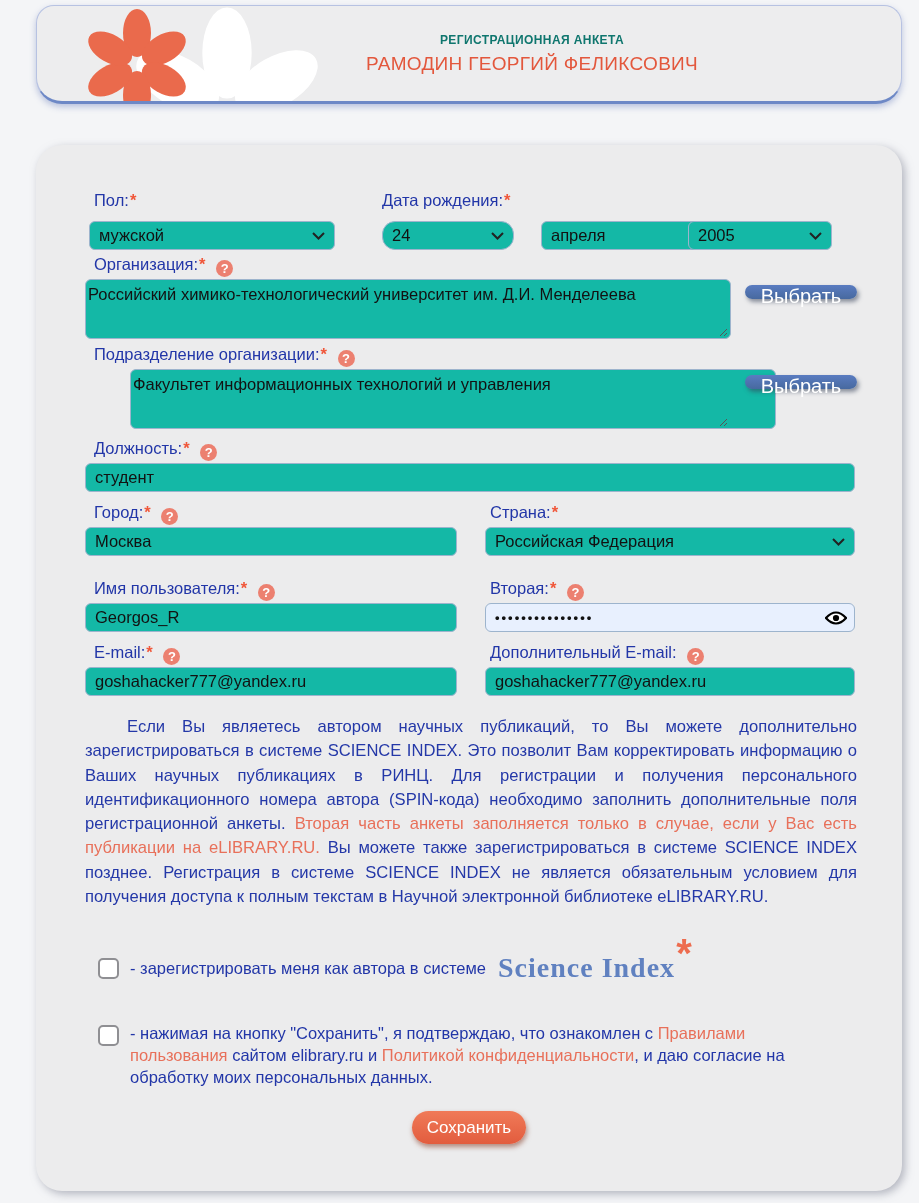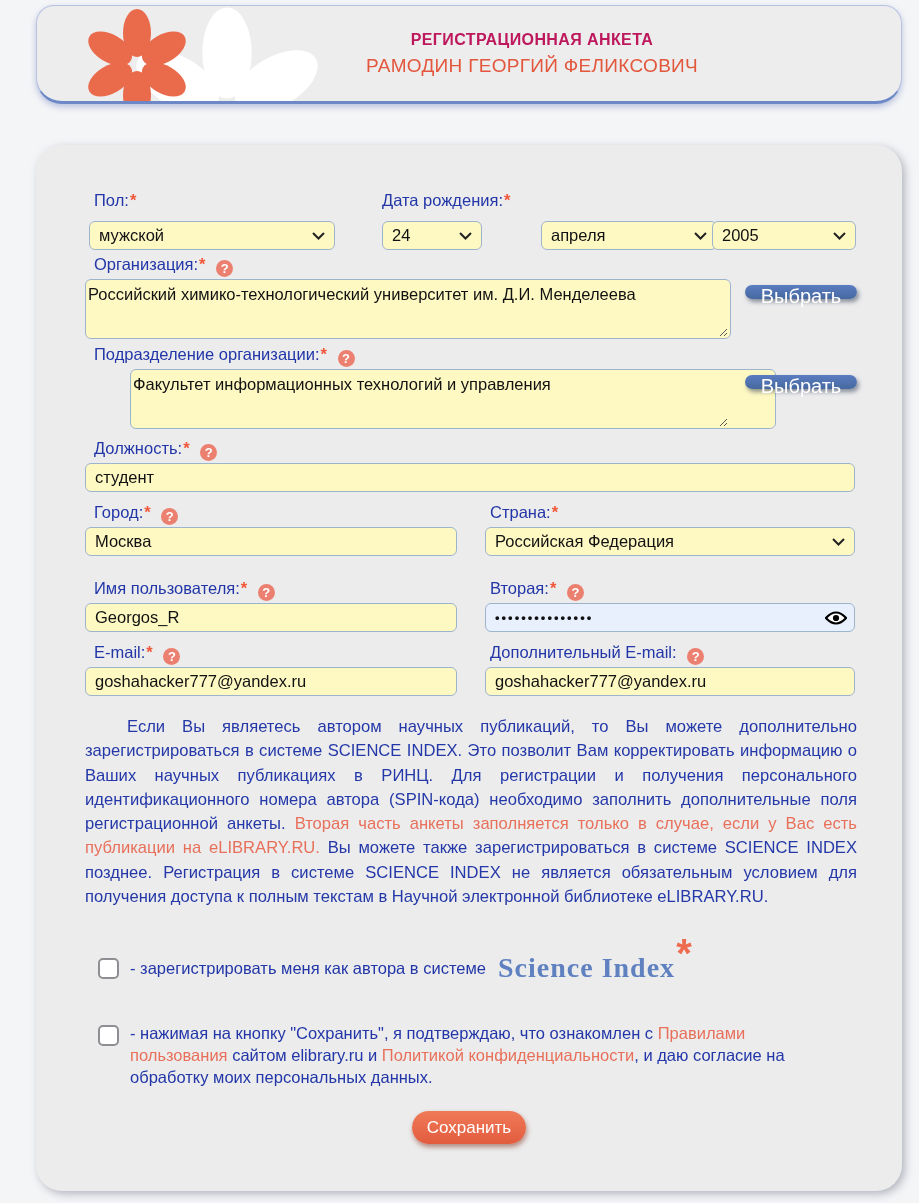--- a/index.html
+++ b/index.html
@@ -18,40 +18,40 @@
     border-bottom:3px solid #6d88c6;
     border-radius:18px 18px 26px 26px;
     box-shadow:0 3px 6px rgba(110,130,190,.45);
     overflow:hidden;
   }
   .logo-wrap { position:absolute; left:10px; top:0; width:300px; height:99px; }
   .header-titles {
     position:absolute; left:260px; top:0; width:470px; height:100%;
     display:flex; flex-direction:column; justify-content:center; align-items:center;
   }
-  .header-title { color:#be185d; font-size:16px; font-weight:bold; letter-spacing:.4px; }
+  .header-title { color:#0f766e; font-size:12px; font-weight:bold; letter-spacing:.4px; }
   .header-name  { color:#e3573c; font-size:19px; font-weight:normal; letter-spacing:.3px; margin-top:6px; }
 
   
   .panel {
     position:absolute; left:36px; top:145px; width:866px; height:1046px;
     background:#ececed;
     border-radius:26px;
     box-shadow:3px 3px 8px rgba(125,130,145,.55);
   }
   .lbl { position:absolute; font-size:16.5px; color:#2236a8; white-space:nowrap; }
   .req { color:#f0573a; font-weight:bold; margin-left:1px; }
   .help-icon {
     display:inline-block; width:17px; height:17px; margin-left:6px;
     background:#ec8070; border-radius:50%;
     color:#fff; font-size:13px; font-weight:bold; line-height:17px; text-align:center;
     vertical-align:-3px; cursor:pointer;
   }
   .tbox, .fake-select, textarea.tarea {
-    position:absolute; background:#fef9c3;
+    position:absolute; background:#14b8a6;
     border:1px solid #9db4cd; border-radius:6px;
     font-family:"Liberation Sans", sans-serif;
     font-size:16.5px; color:#121212;
   }
   .tbox { height:29px; padding:0 9px; outline:none; }
   .fake-select { height:29px; padding:4px 28px 4px 9px; cursor:pointer; white-space:nowrap; overflow:hidden; }
   .fake-select .chev { position:absolute; right:9px; top:10px; }
   textarea.tarea { resize:none; padding:4px 2px; line-height:21px; overflow:hidden; }
   .resize-grip { position:absolute; pointer-events:none; }
   .pwd { background:#e8f0fe; font-weight:bold; font-size:13px; letter-spacing:2px; padding-right:30px; }
@@ -137,33 +137,33 @@
   <div class="lbl" style="left:346px; top:46px;">
     <span>Дата рождения:</span><span class="req">*</span>
   </div>
 
   <div class="fake-select" style="left:53px; top:76px; width:246px;">
     <span>мужской</span>
     <svg class="chev" width="13" height="8" viewBox="0 0 13 8">
         <path d="M1 1 L6.5 6.5 L12 1" fill="none" stroke="#222" stroke-width="2"></path>
       </svg>
   </div>
-  <div class="fake-select" style="left:346px; top:76px; width:100px;">
+  <div class="fake-select" style="left:346px; top:76px; width:132px;border-radius:13px;">
     <span>24</span>
     <svg class="chev" width="13" height="8" viewBox="0 0 13 8">
         <path d="M1 1 L6.5 6.5 L12 1" fill="none" stroke="#222" stroke-width="2"></path>
       </svg>
   </div>
   <div class="fake-select" style="left:505px; top:76px; width:176px;">
     <span>апреля</span>
     <svg class="chev" width="13" height="8" viewBox="0 0 13 8">
         <path d="M1 1 L6.5 6.5 L12 1" fill="none" stroke="#222" stroke-width="2"></path>
       </svg>
   </div>
-  <div class="fake-select" style="left:676px; top:76px; width:144px;">
+  <div class="fake-select" style="left:652px; top:76px; width:144px;">
     <span>2005</span>
     <svg class="chev" width="13" height="8" viewBox="0 0 13 8">
         <path d="M1 1 L6.5 6.5 L12 1" fill="none" stroke="#222" stroke-width="2"></path>
       </svg>
   </div>
 
   <div class="lbl" style="left:58px; top:110px;">
     <span>Организация:</span><span class="req">*</span>
     <span class="help-icon">?</span>
   </div>

